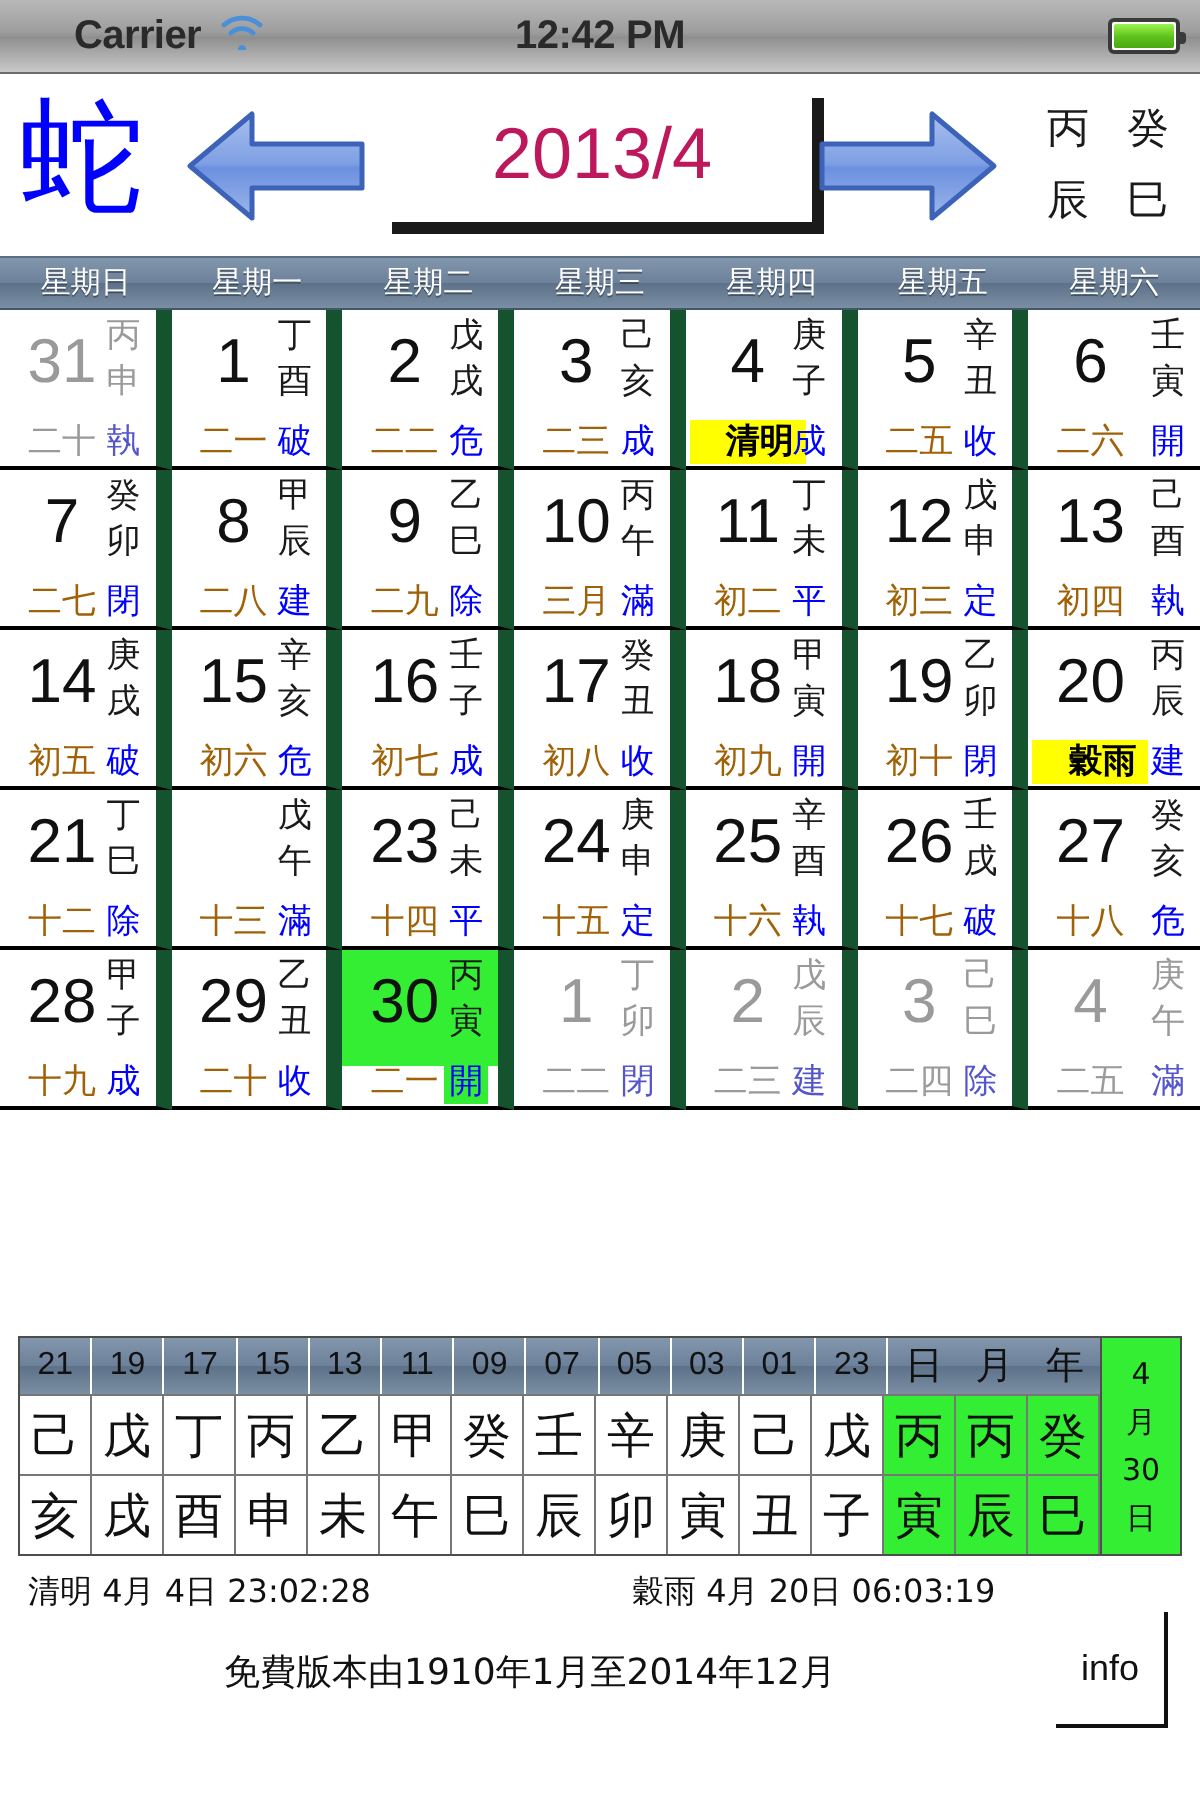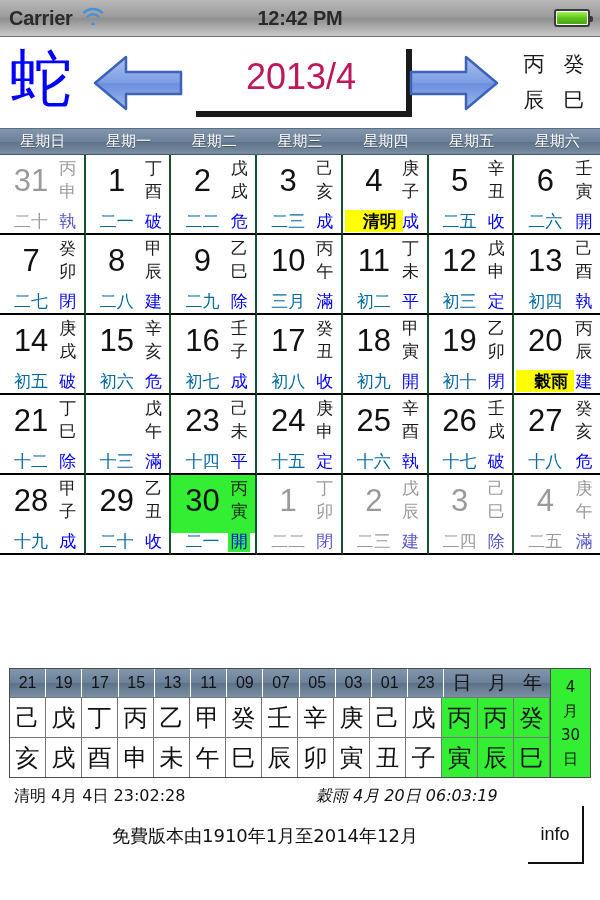--- a/index.html
+++ b/index.html
@@ -11,20 +11,21 @@
   }
   #app { position: relative; width: 600px; height: 900px; }
 
   
   .statusbar {
     height: 37px; width: 100%;
     background: linear-gradient(to bottom, #b8b8b8 0%, #9d9d9d 45%, #8f8f8f 52%, #c9c9c9 100%);
     border-bottom: 1px solid #6d6d6d;
     display: flex; align-items: center;
     position: relative;
+    padding-left: 28px;
   }
   .carrier {
     font-size: 20px; font-weight: bold; color: #2a2a2a;
     margin-left: 9px; letter-spacing: -0.3px;
   }
   .wifi { margin-left: 8px; display: block; }
   .clock {
     position: absolute; left: 0; right: 0; text-align: center;
     font-size: 20px; font-weight: bold; color: #2a2a2a;
     letter-spacing: -0.2px; pointer-events: none;
@@ -97,21 +98,21 @@
   }
 
   
   .grid {
     display: grid; grid-template-columns: repeat(7, 1fr);
     grid-auto-rows: 80px;
     background: #ffffff;
   }
   .cell {
     position: relative;
-    border-right: 2px solid #14532d;
+    border-right: 8px solid #14532d;
     border-bottom: 2px solid #000;
     overflow: hidden;
     background: #ffffff;
   }
   .cell:nth-child(7n) { border-right: none; }
   .cell .dnum {
     position: absolute; left: 4px; top: 4px;
     width: 54px; height: 44px;
     display: flex; align-items: center; justify-content: center;
     font-size: 31px; color: #111;
@@ -120,21 +121,21 @@
   .cell .gz {
     position: absolute; right: 5px; top: 2px;
     width: 22px; text-align: center;
     font-family: "DejaVu Sans", sans-serif;
     font-size: 17px; line-height: 23px; color: #1a1a1a;
   }
   .cell .lunar {
     position: absolute; left: 2px; bottom: 1px;
     width: 58px; text-align: center;
     font-family: "DejaVu Sans", sans-serif;
-    font-size: 17px; line-height: 22px; color: #0369a1;
+    font-size: 17px; line-height: 22px; color: #a16207;
     white-space: nowrap;
   }
   .cell .jx {
     position: absolute; right: 5px; bottom: 1px;
     width: 22px; text-align: center;
     font-family: "DejaVu Sans", sans-serif;
     font-size: 17px; line-height: 22px; color: #0000ff;
   }
   .cell.other .dnum,
   .cell.other .gz,
@@ -186,21 +187,21 @@
   }
 
   
   .terms {
     position: absolute; left: 0; top: 786px; width: 600px;
     display: flex; padding: 0 14px;
     font-family: "DejaVu Sans", sans-serif;
     font-size: 16px; color: #111; gap: 32px;
   }
   .terms .t1 { width: 290px; }
-  .terms .t2 { width: 290px; font-style: italic; }
+  .terms .t2 { width: 290px; }
   .freenote {
     position: absolute; left: 0; top: 824px; width: 600px;
     text-align: center; padding-right: 70px;
     font-family: "DejaVu Sans", sans-serif;
     font-size: 18px; color: #111;
   }
   .infobtn {
     position: absolute; left: 528px; top: 806px;
     width: 56px; height: 58px;
     border-right: 2px solid #111;

